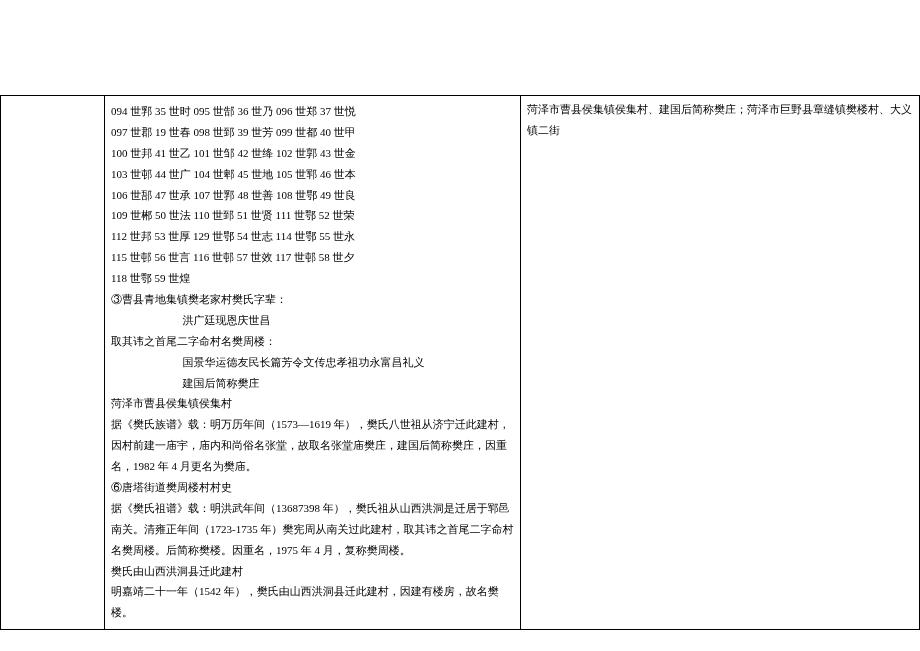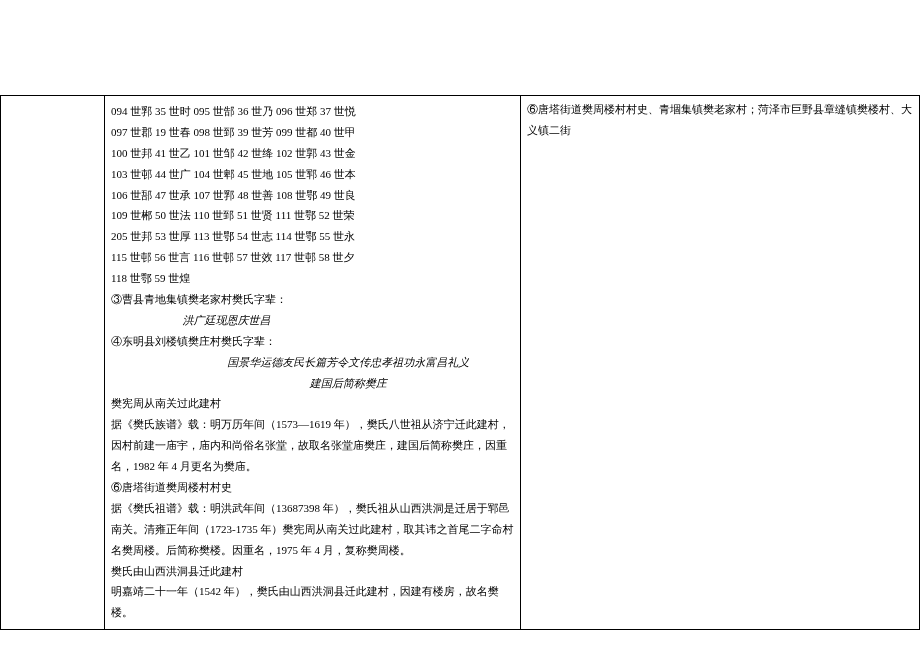--- a/index.html
+++ b/index.html
@@ -44,64 +44,62 @@
     .block {
       margin: 0;
     }
     .block p {
       margin: 0;
       white-space: normal;
     }
     .center-text {
       text-align: left;
       padding-left: 6.5em;
-      font-style: italic;
     }
     .center-text2 {
-      text-align: center;
+      text-align: left;
       padding-left: 6.5em;
-      font-style: italic;
     }
   </style>
 </head>
 <body>
 
 <div class="page">
   <table class="doc-table">
     <tbody>
         <tr>
       <td class="col-left"></td>
       <td class="col-mid">
         <div class="block">
           <p>094 世郛 35 世时 095 世郜 36 世乃 096 世郑 37 世悦</p>
           <p>097 世郡 19 世春 098 世郅 39 世芳 099 世都 40 世甲</p>
           <p>100 世邦 41 世乙 101 世邹 42 世绛 102 世郭 43 世金</p>
           <p>103 世邨 44 世广 104 世郫 45 世地 105 世郓 46 世本</p>
           <p>106 世郚 47 世承 107 世郛 48 世善 108 世鄂 49 世良</p>
           <p>109 世郴 50 世法 110 世郅 51 世贤 111 世鄂 52 世荣</p>
-          <p>205 世邦 53 世厚 113 世鄂 54 世志 114 世鄂 55 世永</p>
+          <p>112 世邦 53 世厚 129 世鄂 54 世志 114 世鄂 55 世永</p>
           <p>115 世邨 56 世言 116 世邨 57 世效 117 世邨 58 世夕</p>
           <p>118 世鄂 59 世煌</p>
         </div>
 
         <p>③曹县青地集镇樊老家村樊氏字辈：</p>
         <p class="center-text">洪广廷现恩庆世昌</p>
 
-        <p>④东明县刘楼镇樊庄村樊氏字辈：</p>
+        <p>取其讳之首尾二字命村名樊周楼：</p>
         <p class="center-text2">国景华运德友民长篇芳令文传忠孝祖功永富昌礼义</p>
         <p class="center-text2">建国后简称樊庄</p>
 
-        <p>樊宪周从南关过此建村</p>
+        <p>菏泽市曹县侯集镇侯集村</p>
         <p>据《樊氏族谱》载：明万历年间（1573—1619 年），樊氏八世祖从济宁迁此建村，因村前建一庙宇，庙内和尚俗名张堂，故取名张堂庙樊庄，建国后简称樊庄，因重名，1982 年 4 月更名为樊庙。</p>
 
         <p>⑥唐塔街道樊周楼村村史</p>
         <p>据《樊氏祖谱》载：明洪武年间（13687398 年），樊氏祖从山西洪洞是迁居于郓邑南关。清雍正年间（1723-1735 年）樊宪周从南关过此建村，取其讳之首尾二字命村名樊周楼。后简称樊楼。因重名，1975 年 4 月，复称樊周楼。</p>
 
         <p>樊氏由山西洪洞县迁此建村</p>
         <p>明嘉靖二十一年（1542 年），樊氏由山西洪洞县迁此建村，因建有楼房，故名樊楼。</p>
       </td>
       <td class="col-right">
-        <p>⑥唐塔街道樊周楼村村史、青堌集镇樊老家村；菏泽市巨野县章缝镇樊楼村、大义镇二街</p>
+        <p>菏泽市曹县侯集镇侯集村、建国后简称樊庄；菏泽市巨野县章缝镇樊楼村、大义镇二街</p>
       </td>
     </tr>
   </tbody>
     </table>
 </div>
 
 </body></html>

